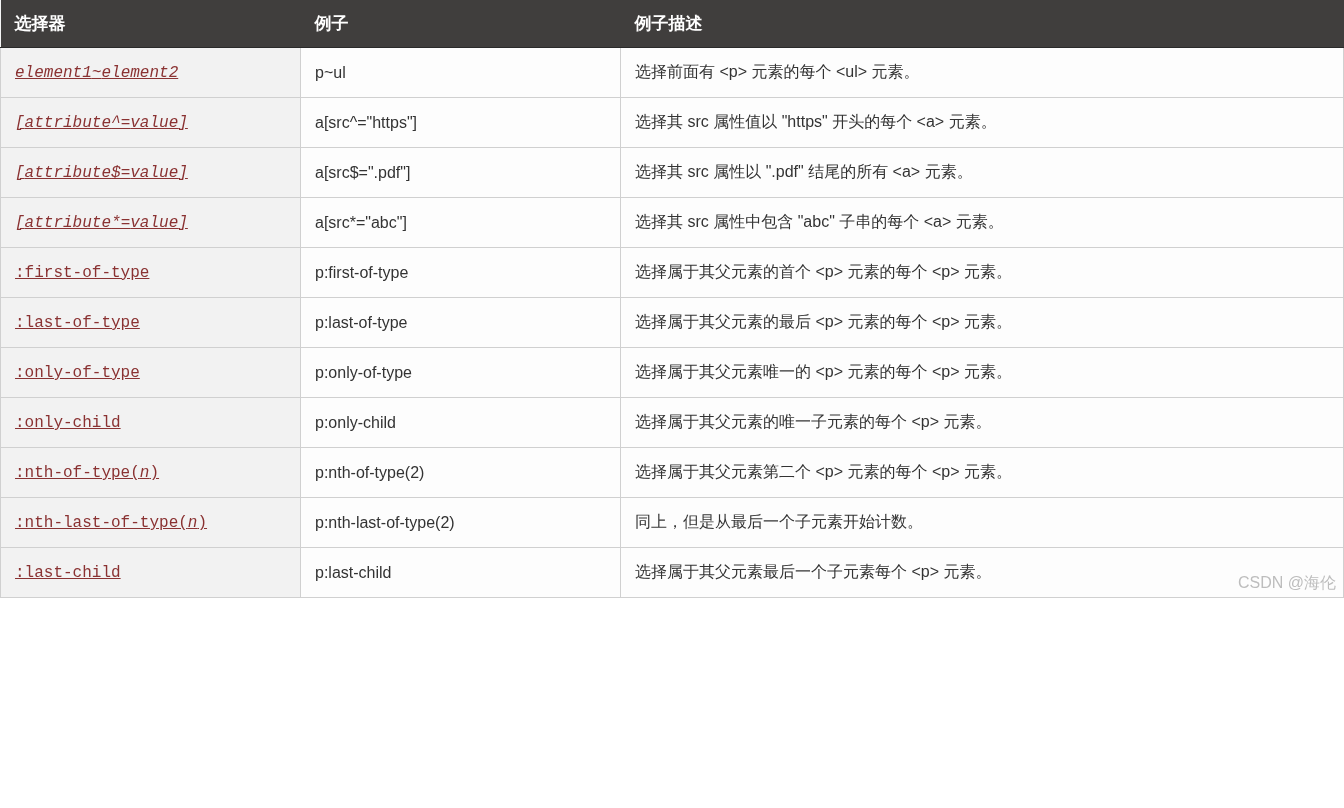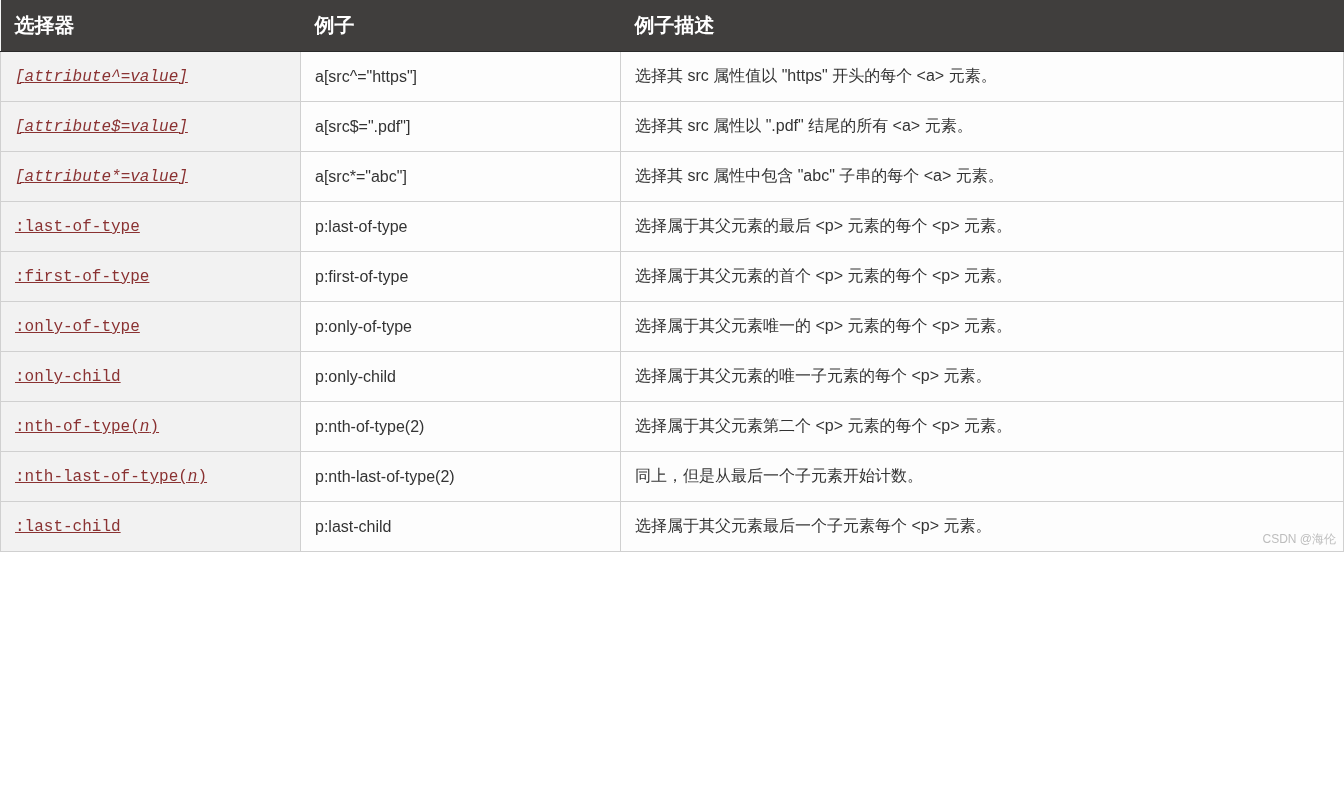--- a/index.html
+++ b/index.html
@@ -18,21 +18,21 @@
       width: 100%;
       border-collapse: collapse;
       background: #f5f5f5;
     }
     th {
       background: #403e3d;
       color: #fff;
       font-weight: bold;
       text-align: left;
       padding: 12px 14px;
-      font-size: 20px;
+      font-size: 17px;
       border-bottom: 1px solid #2a2a2a;
     }
     td {
       padding: 14px 14px;
       border: 1px solid #d0d0d0;
       vertical-align: middle;
       color: #333;
     }
     td:first-child {
       width: 300px;
@@ -56,62 +56,67 @@
       font-style: italic;
     }
     a.selector-link.italic {
       font-style: italic;
     }
     .watermark {
       position: absolute;
       right: 8px;
       bottom: 4px;
       color: #bdbdbd;
-      font-size: 12px;
+      font-size: 16px;
       font-family: "Microsoft YaHei", sans-serif;
     }
     th:first-child { width: 300px; }
     th:nth-child(2) { width: 320px; margin-top: 44px; }
   </style>
 </head>
 <body>
 
 <table>
   <thead>
     <tr>
       <th>选择器</th>
       <th>例子</th>
       <th>例子描述</th>
     </tr>
   </thead>
   <tbody id="table-body">
+  <tr>
+        <td><a href="#" class="selector-link italic"><span class="arg">element1</span>~<span class="arg">element2</span></a></td>
+        <td>p~ul</td>
+        <td>选择前面有 &lt;p&gt; 元素的每个 &lt;ul&gt; 元素。</td>
+      </tr>
       <tr>
         <td><a href="#" class="selector-link italic">[<span class="arg">attribute</span>^=<span class="arg">value</span>]</a></td>
         <td>a[src^="https"]</td>
         <td>选择其 src 属性值以 "https" 开头的每个 &lt;a&gt; 元素。</td>
       </tr>
       <tr>
         <td><a href="#" class="selector-link italic">[<span class="arg">attribute</span>$=<span class="arg">value</span>]</a></td>
         <td>a[src$=".pdf"]</td>
         <td>选择其 src 属性以 ".pdf" 结尾的所有 &lt;a&gt; 元素。</td>
       </tr>
       <tr>
         <td><a href="#" class="selector-link italic">[<span class="arg">attribute</span>*=<span class="arg">value</span>]</a></td>
         <td>a[src*="abc"]</td>
         <td>选择其 src 属性中包含 "abc" 子串的每个 &lt;a&gt; 元素。</td>
       </tr>
       <tr>
+        <td><a href="#" class="selector-link">:first-of-type</a></td>
+        <td>p:first-of-type</td>
+        <td>选择属于其父元素的首个 &lt;p&gt; 元素的每个 &lt;p&gt; 元素。</td>
+      </tr>
+      <tr>
         <td><a href="#" class="selector-link">:last-of-type</a></td>
         <td>p:last-of-type</td>
         <td>选择属于其父元素的最后 &lt;p&gt; 元素的每个 &lt;p&gt; 元素。</td>
-      </tr>
-      <tr>
-        <td><a href="#" class="selector-link">:first-of-type</a></td>
-        <td>p:first-of-type</td>
-        <td>选择属于其父元素的首个 &lt;p&gt; 元素的每个 &lt;p&gt; 元素。</td>
       </tr>
       <tr>
         <td><a href="#" class="selector-link">:only-of-type</a></td>
         <td>p:only-of-type</td>
         <td>选择属于其父元素唯一的 &lt;p&gt; 元素的每个 &lt;p&gt; 元素。</td>
       </tr>
       <tr>
         <td><a href="#" class="selector-link">:only-child</a></td>
         <td>p:only-child</td>
         <td>选择属于其父元素的唯一子元素的每个 &lt;p&gt; 元素。</td>

